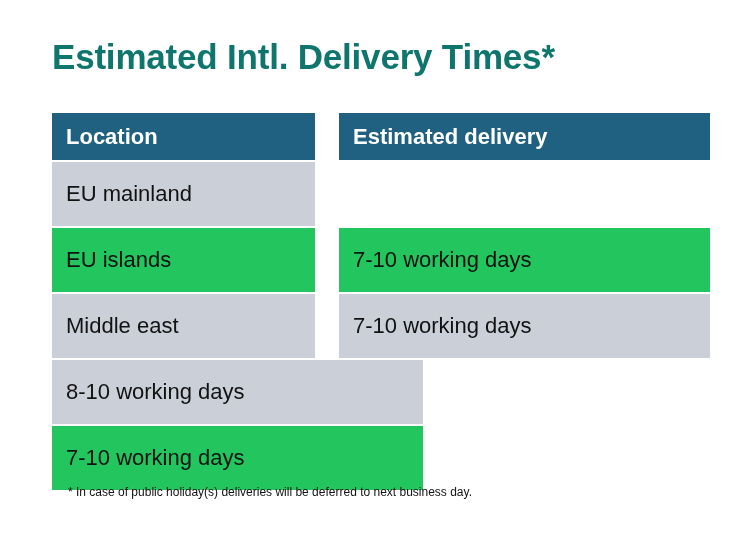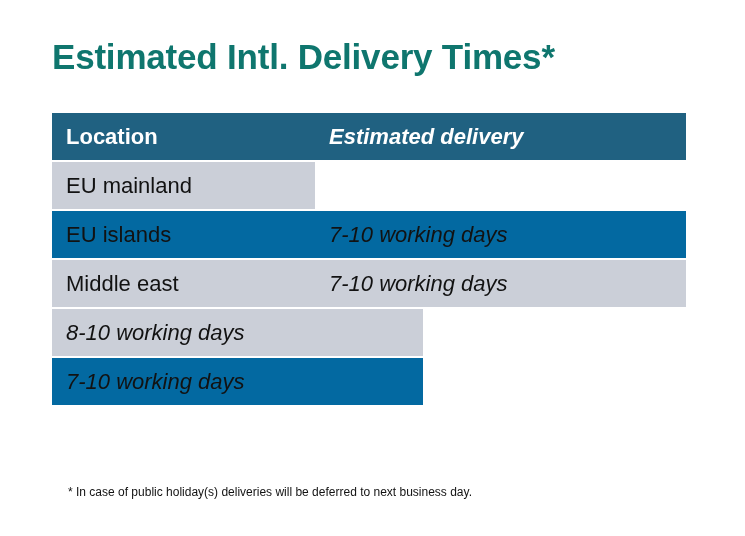--- a/index.html
+++ b/index.html
@@ -38,51 +38,51 @@
   
   #delivery-table {
     position: absolute;
     left: 52px;
     top: 113px;
     width: 640px;
   }
   .table-row {
     display: flex;
     width: 100%;
-    column-gap: 0;
+    column-gap: 24px;
     margin-bottom: 2px;
   }
   .cell {
     box-sizing: border-box;
     display: flex;
     align-items: center;
     height: 47px;
     padding: 0 14px;
     font-size: 22px;
     color: #121212;
     white-space: nowrap;
     overflow: hidden;
   }
   .cell.col-location { width: 263px; flex: 0 0 263px; }
-  .cell.col-delivery { width: 371px; flex: 0 0 371px; font-style: italic; }
+  .cell.col-delivery { width: 371px; flex: 0 0 371px; }
 
   
   .header-row .cell {
     background: #206181;
     color: #ffffff;
     font-weight: 700;
     font-size: 22px;
     height: 47px;
   }
   .header-row { margin-bottom: 2px; }
 
   
   .body-row.shade-dark .cell { background: #cbcfd8; }
-  .body-row.shade-light .cell { background: #0369a1; }
-  .body-row .cell { height: 47px; }
+  .body-row.shade-light .cell { background: #22c55e; }
+  .body-row .cell { height: 64px; }
 
   
   #footnote {
     position: absolute;
     left: 68px;
     top: 481px;
     font-size: 12px;
     line-height: 22px;
     color: #121212;
     white-space: nowrap;

